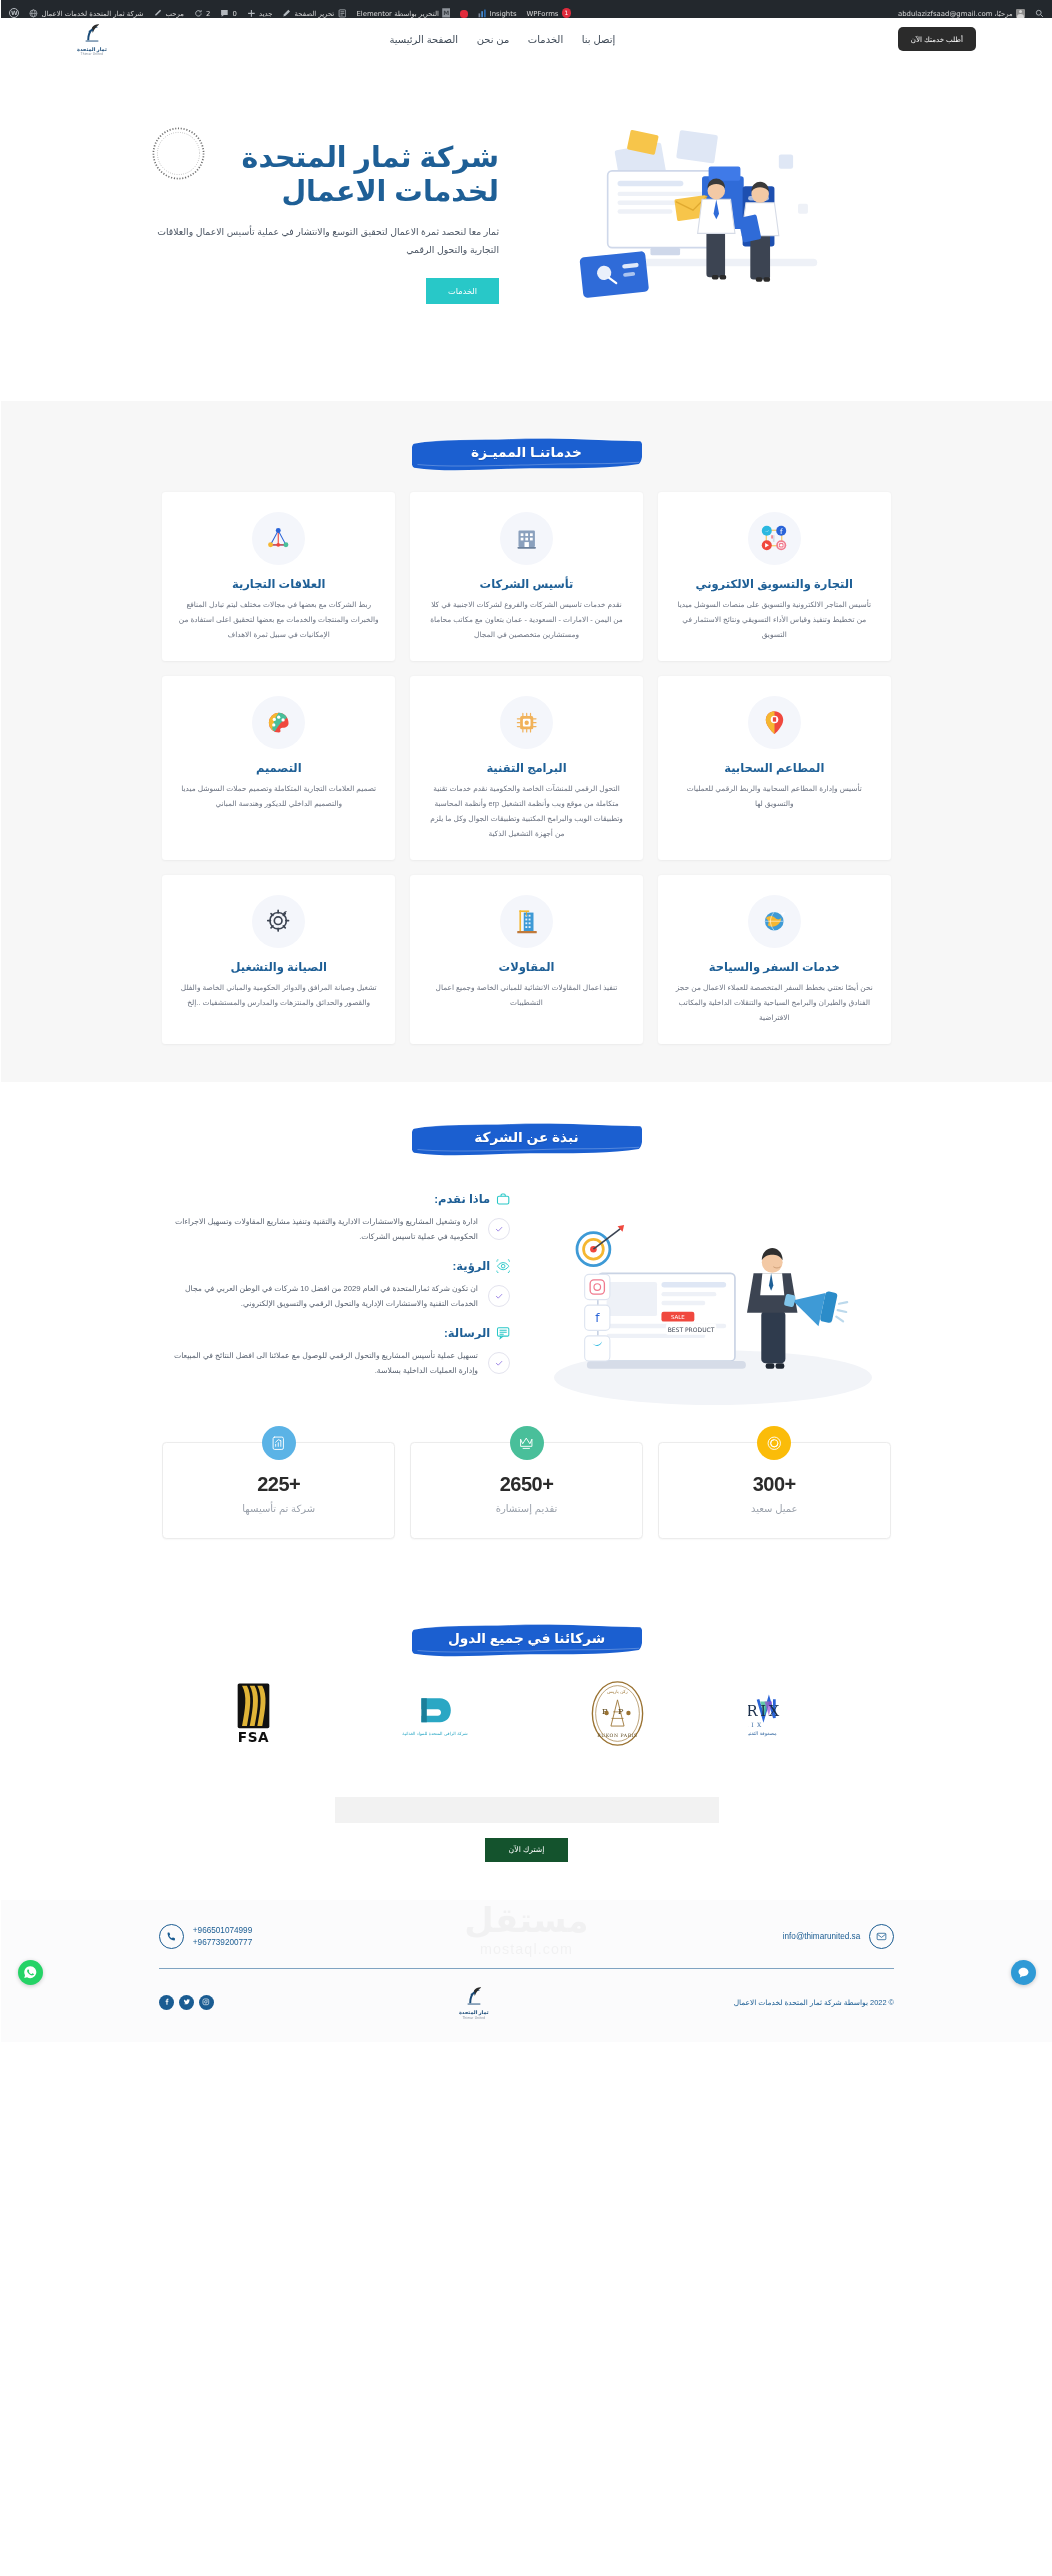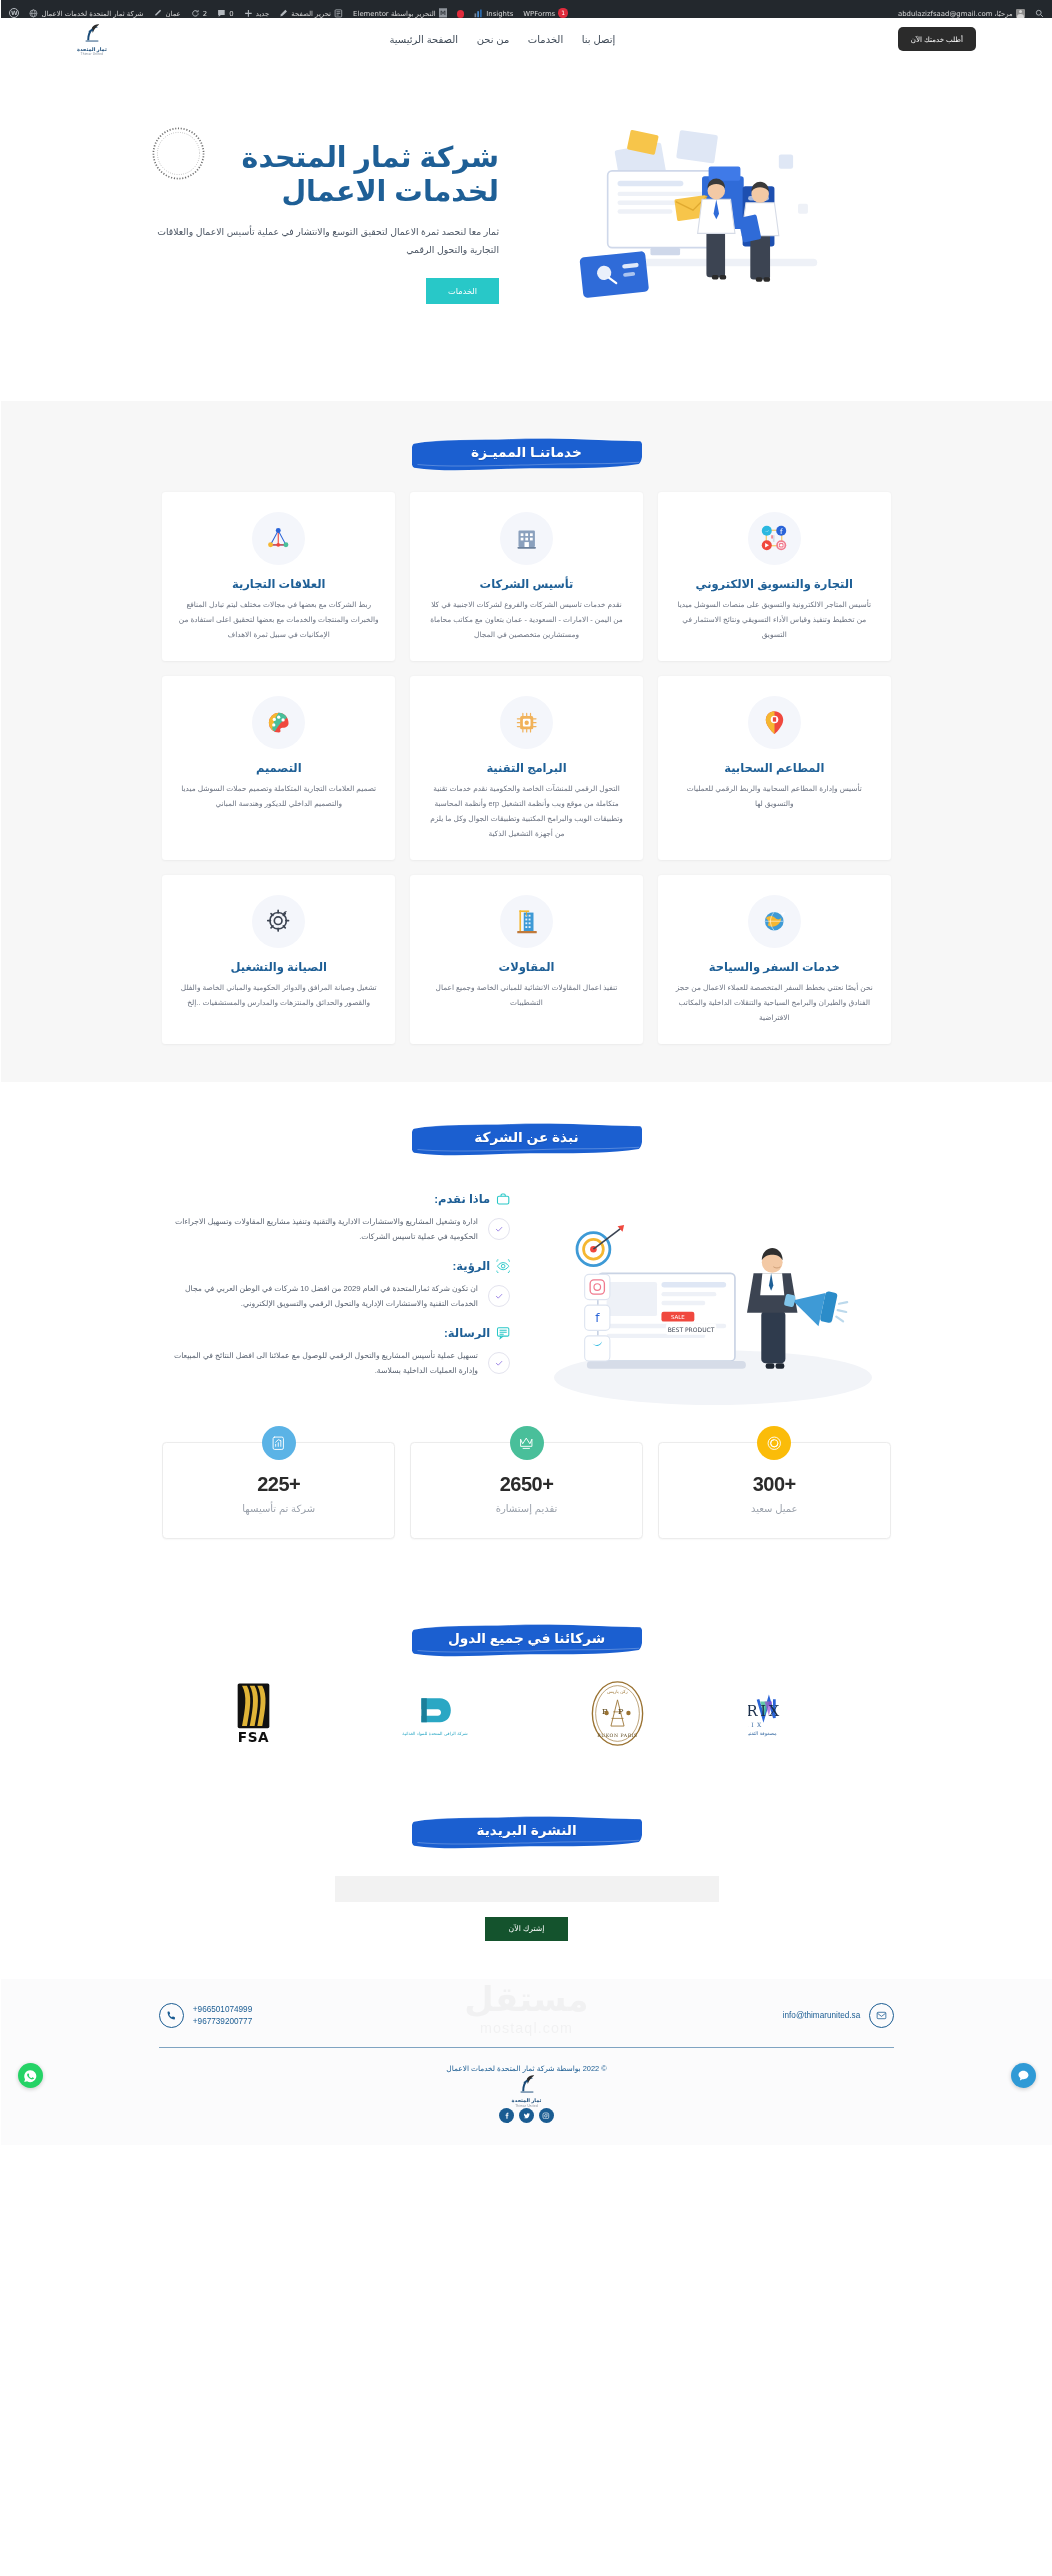--- a/index.html
+++ b/index.html
@@ -161,21 +161,21 @@
   .f-contact { display: flex; align-items: center; gap: 8.8px; }
   .f-ring {
     width: 25px; height: 25px; border-radius: 50%; border: 0.8px solid #1a5c92;
     display: flex; align-items: center; justify-content: center; flex: none;
   }
   .f-ring svg { width: 11px; height: 11px; color: #1a5c92; }
   .f-mail-text { font-size: 8.2px; color: #1a5c92; direction: ltr; }
   .f-phones { display: flex; flex-direction: column; gap: 3.3px; align-items: flex-start; direction: ltr; }
   .f-phone { font-size: 8.2px; color: #1a5c92; }
   .footer-divider { width: 735px; height: 0.5px; background: #1a5c92; opacity: .55; margin: 18.6px auto 0; }
-  .footer-bottom { width: 735px; margin: 16.5px auto 0; display: flex; align-items: center; justify-content: space-between; flex-direction: column; }
+  .footer-bottom { width: 735px; margin: 16.5px auto 0; display: flex; align-items: center; justify-content: space-between; }
   .copyright { font-size: 7.4px; color: #1a5c92; }
   .f-brand { display: flex; flex-direction: column; align-items: center; gap: 1.1px; }
   .f-social { display: flex; gap: 4.4px; }
   .soc {
     width: 15.4px; height: 15.4px; border-radius: 50%; background: #1a5c92;
     display: flex; align-items: center; justify-content: center; cursor: pointer;
   }
   .soc svg { width: 7.7px; height: 7.7px; color: #fff; }
 
   
@@ -271,21 +271,21 @@
     <div class="ab-item">
       <span>2</span>
       <span class="ab-icon">
         <svg class="dash-ico" viewBox="0 0 16 16" fill="none" stroke="#b4b9be" stroke-width="1.6">
             <path d="M13 8a5 5 0 1 1-1.6-3.7"></path>
             <path d="M13 2v3.2h-3.2"></path>
           </svg>
       </span>
     </div>
     <div class="ab-item">
-      <span>عمان</span>
+      <span>مرحب</span>
       <span class="ab-icon">
         <svg class="dash-ico" viewBox="0 0 16 16" fill="#b4b9be">
             <path d="M12.8 1.2l2 2L6 12H4v-2z"></path>
           </svg>
       </span>
     </div>
     <div class="ab-item">
       <span>شركة ثمار المتحدة لخدمات الاعمال</span>
       <span class="ab-icon">
         <svg class="dash-ico" viewBox="0 0 16 16" fill="none" stroke="#b4b9be" stroke-width="1.3">
@@ -794,30 +794,20 @@
           <path d="M58 14c10 18 6 42 0 74h9c6-32 10-56 0-74z"></path>
           <path d="M72 14c10 18 6 42 0 74h9c6-32 10-56 0-74z"></path>
         </g>
         <text x="65" y="118" font-size="25" font-family="DejaVu Sans" font-weight="bold" fill="#111111" text-anchor="middle" letter-spacing="1">FSA</text>
       </svg>
     </div>
   </div>
 </section>
 
 <section class="newsletter">
-  <div class="section-title-wrap">
-    <div class="brush">
-      <svg viewBox="0 0 420 72" preserveAspectRatio="none">
-        <path d="M4 20c50-10 120-6 180-9 70-3 140 2 232 4 8 0 6 40-2 42-80 12-160 6-240 9-58 2-118 6-170-2-8-1-8-42 0-44z" fill="#1b5fd0"></path>
-        <path d="M18 16c60-6 130-4 200-6 60-2 130 2 190 4" stroke="#ffffff" stroke-width="2.5" opacity=".35" fill="none"></path>
-        <path d="M10 58c70 6 150 2 230 0 60-2 120 0 175-4" stroke="#ffffff" stroke-width="2" opacity=".25" fill="none"></path>
-      </svg>
-      <span>النشرة البريدية</span>
-    </div>
-  </div>
 
   <input class="nl-input" type="email" placeholder="" style="">
   <button class="nl-btn">إشترك الآن</button>
 </section>
 
 <footer class="site-footer">
 
   <div class="watermark">
     <div class="wm-ar">مستقل</div>
     <div class="wm-en">mostaql.com</div>

